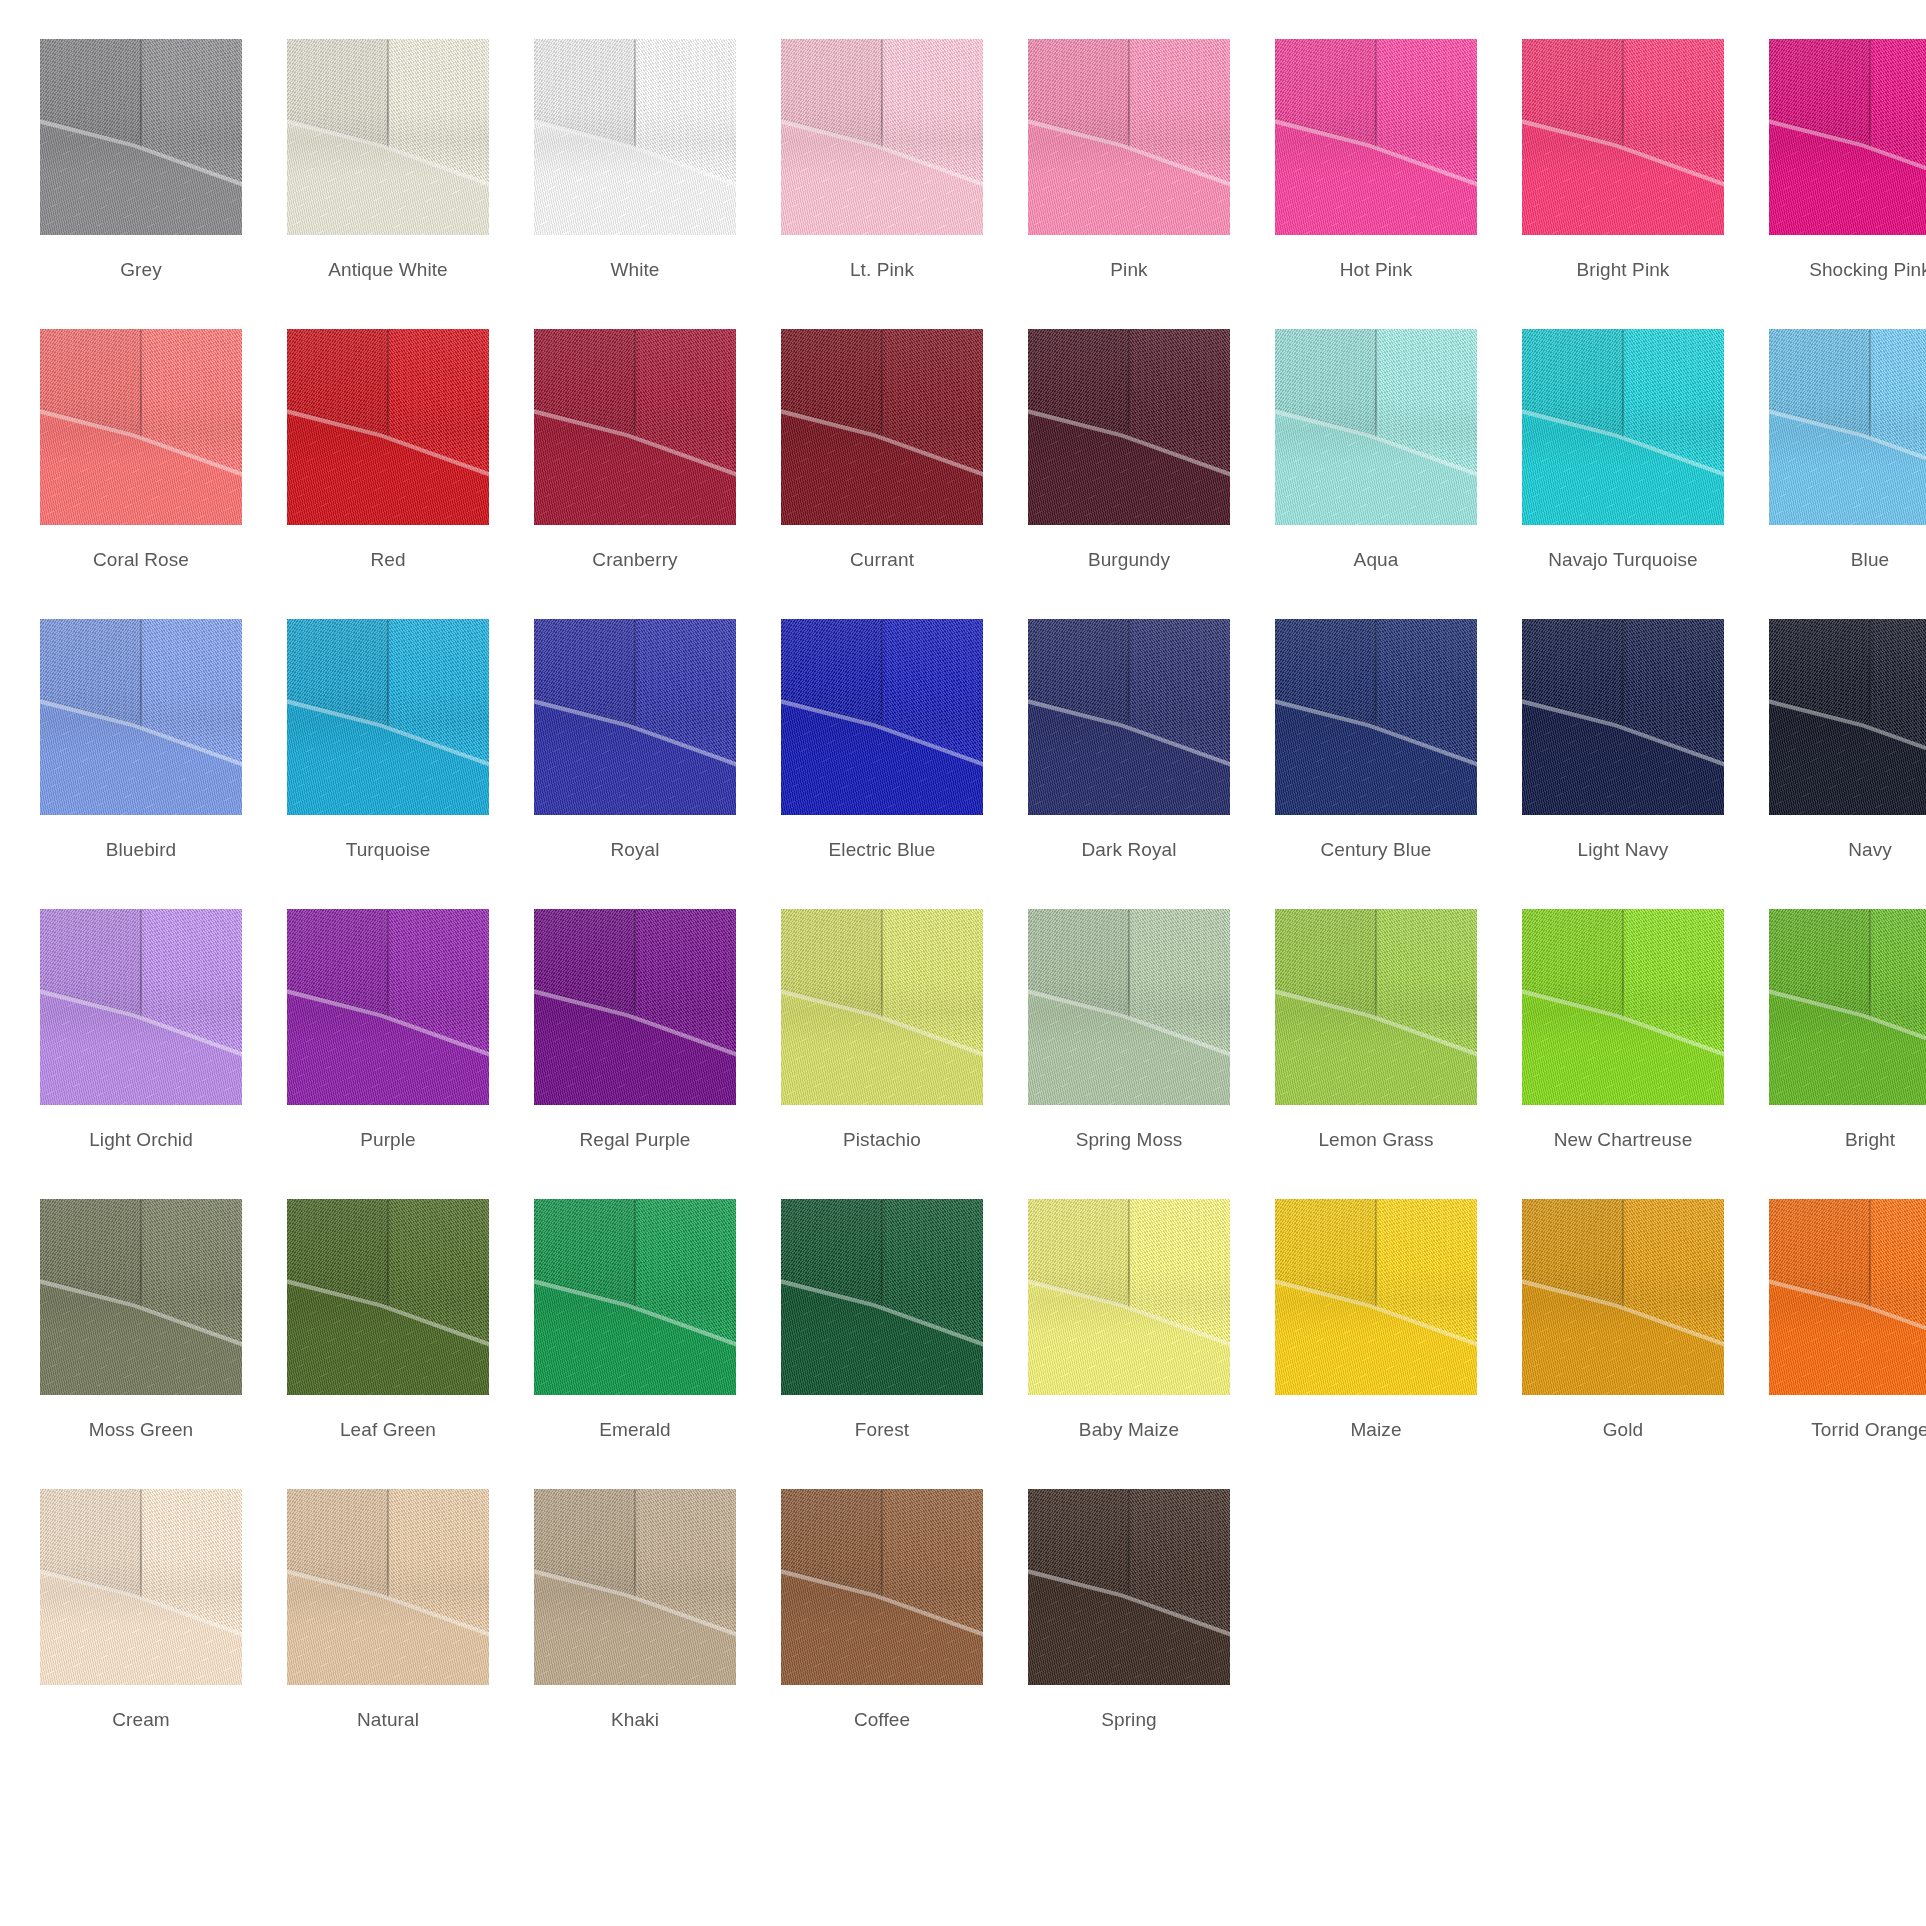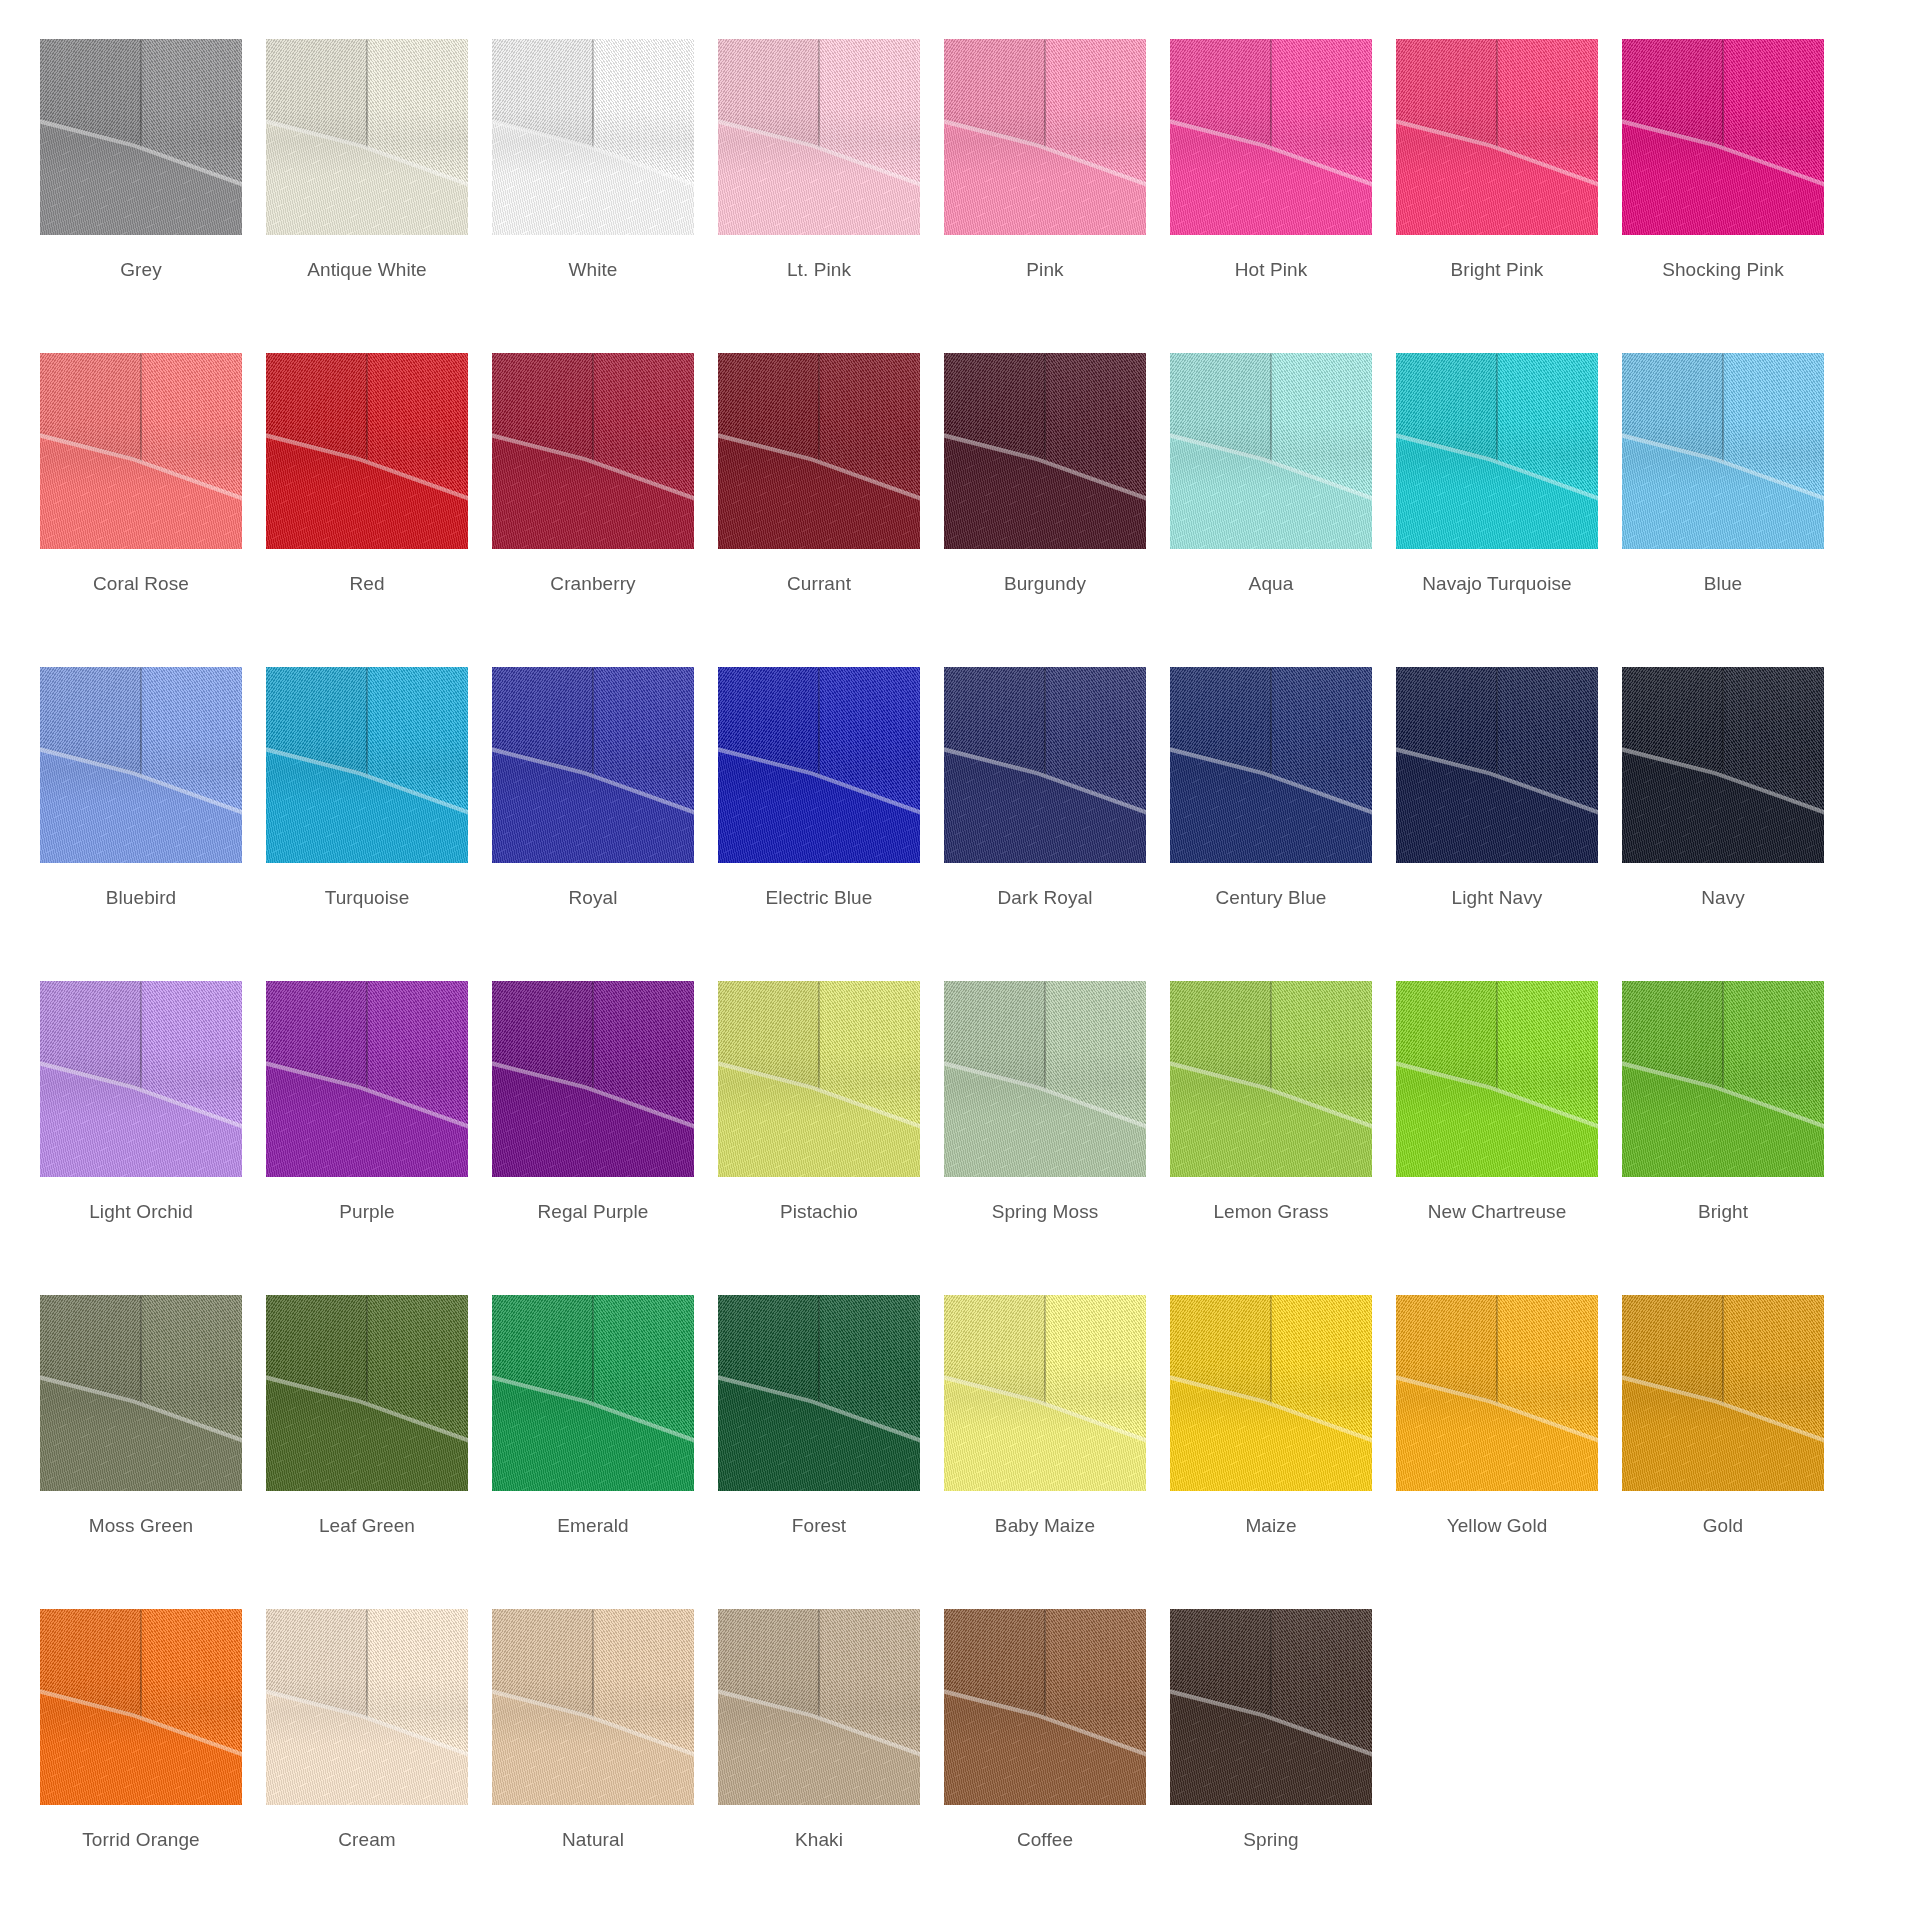--- a/index.html
+++ b/index.html
@@ -21,21 +21,20 @@
   }
   .grid {
     position: absolute;
     left: 40px;
     top: 39px;
     width: 1849px;
     display: grid;
     grid-template-columns: repeat(8, 202px);
     column-gap: 45px;
     row-gap: 0px;
-    gap: 24px;
   }
   .cell {
     width: 202px;
     height: 290px;
     display: flex;
     flex-direction: column;
     align-items: center;
   }
   .swatch {
     position: relative;
@@ -586,32 +585,20 @@
           <div class="wedgeL"></div>
           <div class="wedgeR"></div>
           <div class="crease"></div>
           <div class="flap"></div>
           <div class="foldedge"></div>
           <div class="shade"></div>
         </div>
         <div class="label">Maize</div>
       </div>
       <div class="cell">
-        <div class="swatch" style="--c: #fcad12;">
-          <div class="base"></div>
-          <div class="wedgeL"></div>
-          <div class="wedgeR"></div>
-          <div class="crease"></div>
-          <div class="flap"></div>
-          <div class="foldedge"></div>
-          <div class="shade"></div>
-        </div>
-        <div class="label">Yellow Gold</div>
-      </div>
-      <div class="cell">
         <div class="swatch" style="--c: #dd970d;">
           <div class="base"></div>
           <div class="wedgeL"></div>
           <div class="wedgeR"></div>
           <div class="crease"></div>
           <div class="flap"></div>
           <div class="foldedge"></div>
           <div class="shade"></div>
         </div>
         <div class="label">Gold</div>

